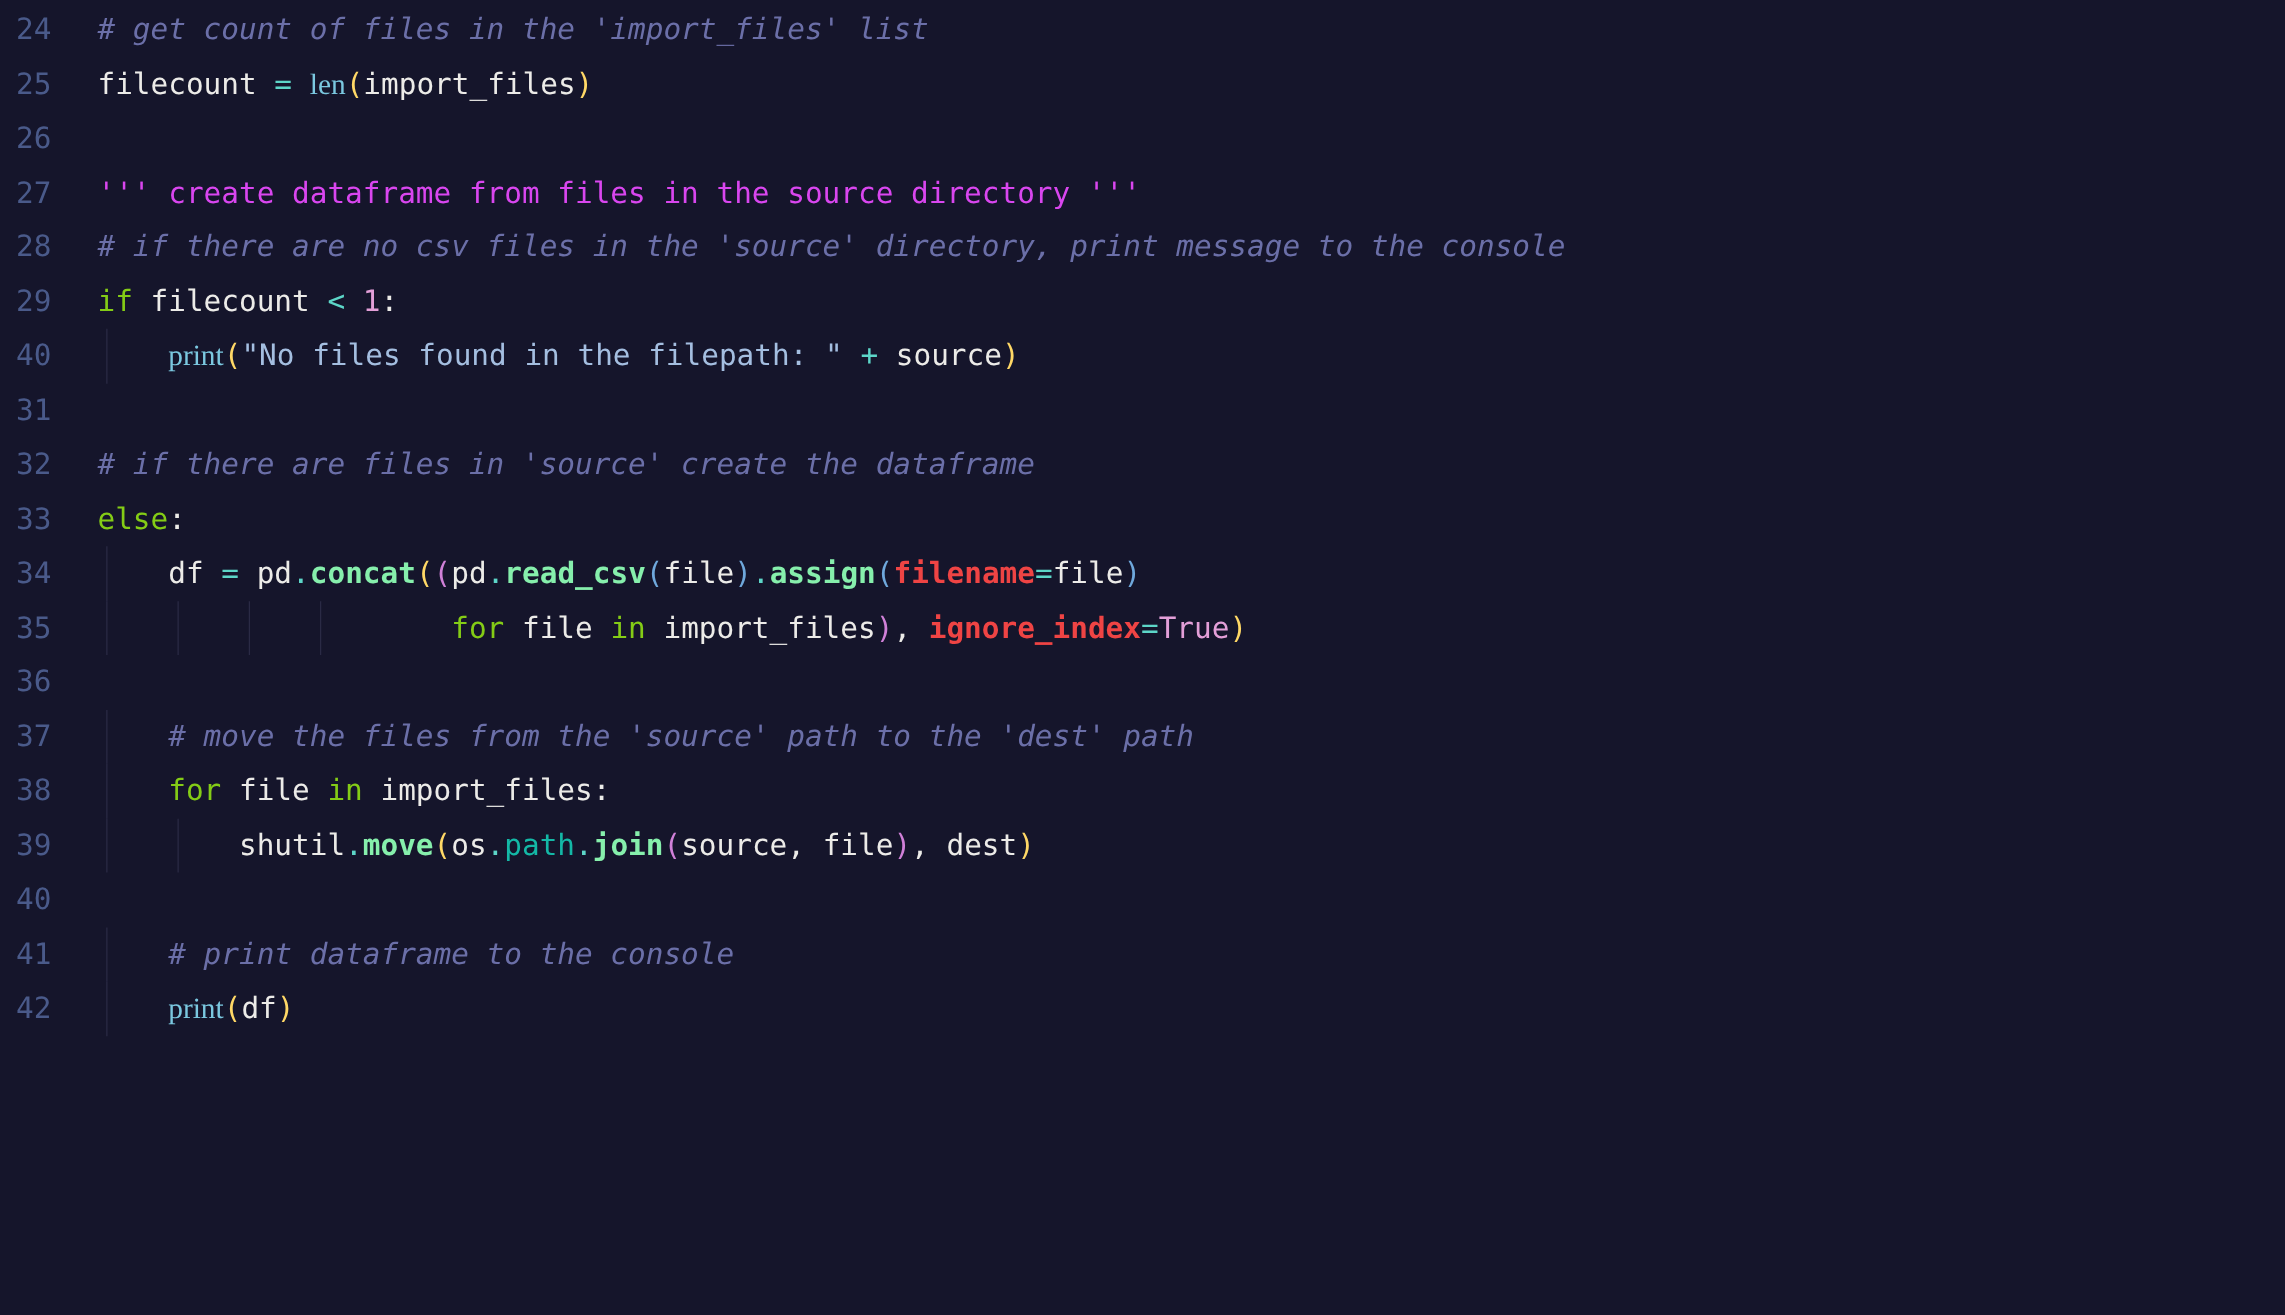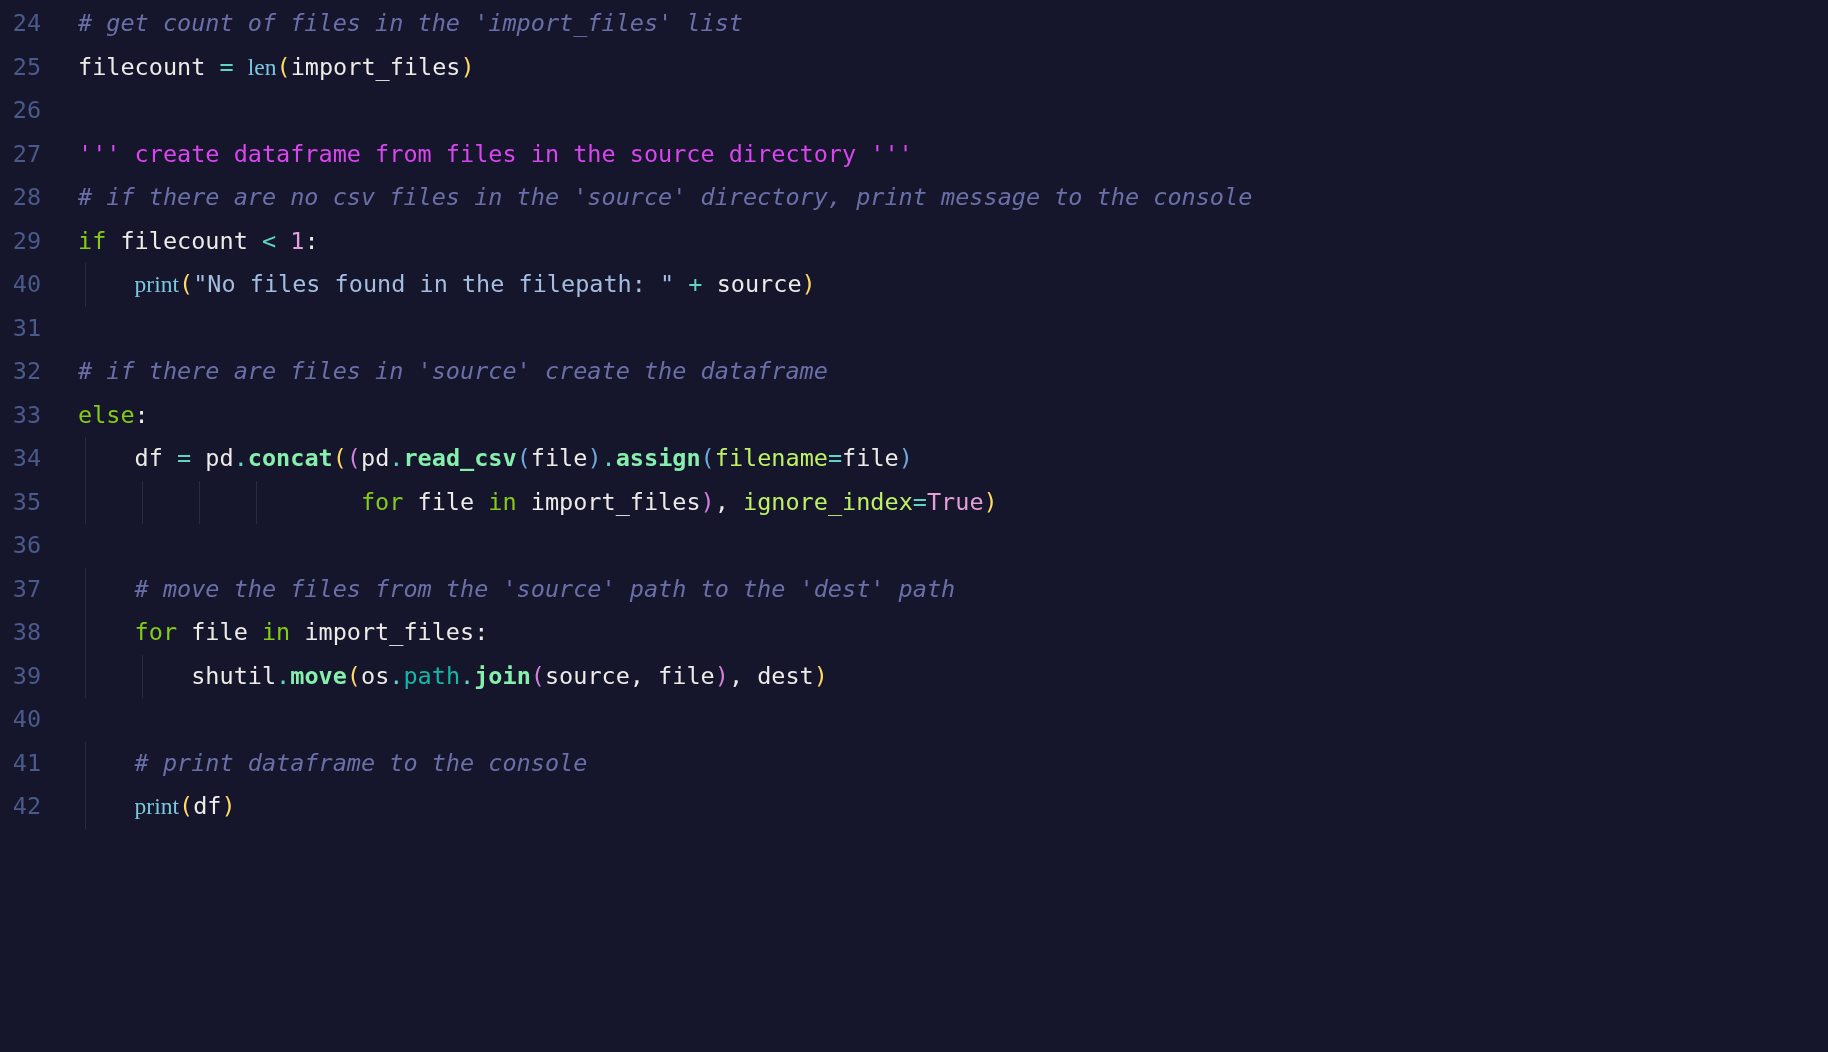--- a/index.html
+++ b/index.html
@@ -53,21 +53,21 @@
   .tok-docstring { color: #d946ef; }
   .tok-string { color: #a4bee0; }
   .tok-keyword2 { color: #84cc16; }
   .tok-operator { color: #5dd6c8; }
   .tok-builtin { color: #7bc8e0; font-family: Liberation Serif, serif; }
   .tok-func { color: #86efac; font-weight: bold; }
   .tok-number { color: #e39fd8; }
   .tok-bracket1 { color: #ffd866; }
   .tok-bracket2 { color: #d080d8; }
   .tok-bracket3 { color: #6fa8dc; }
-  .tok-param2 { color: #bef264; }
+  .tok-param2 { color: #ef4444; font-weight: bold; }
   .tok-var { color: #ecebe8; }
   .tok-bool { color: #e39fd8; }
   .tok-attr { color: #14b8a6; }
 </style>
 </head>
 <body>
 
 <div class="editor">
   <div class="gutter" id="gutter">
       <div>24</div>

